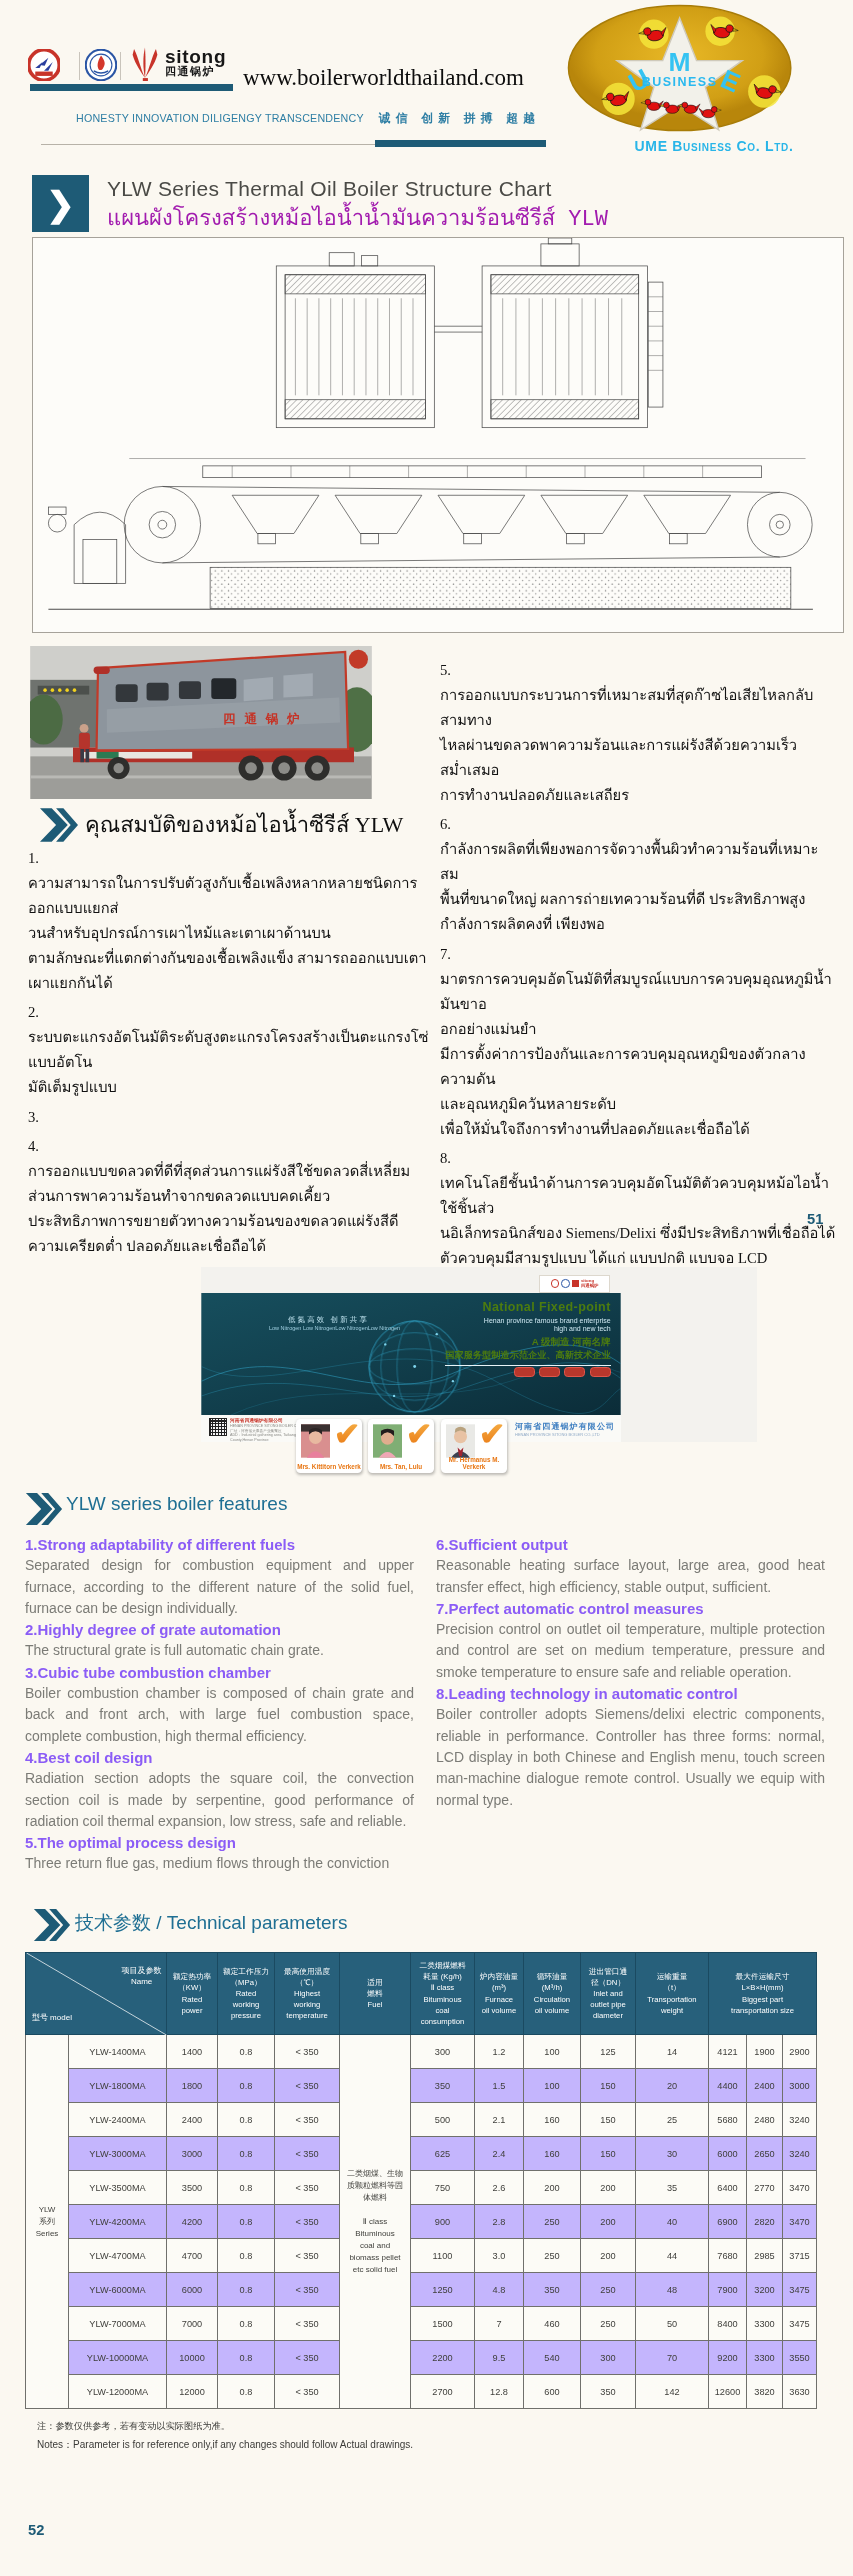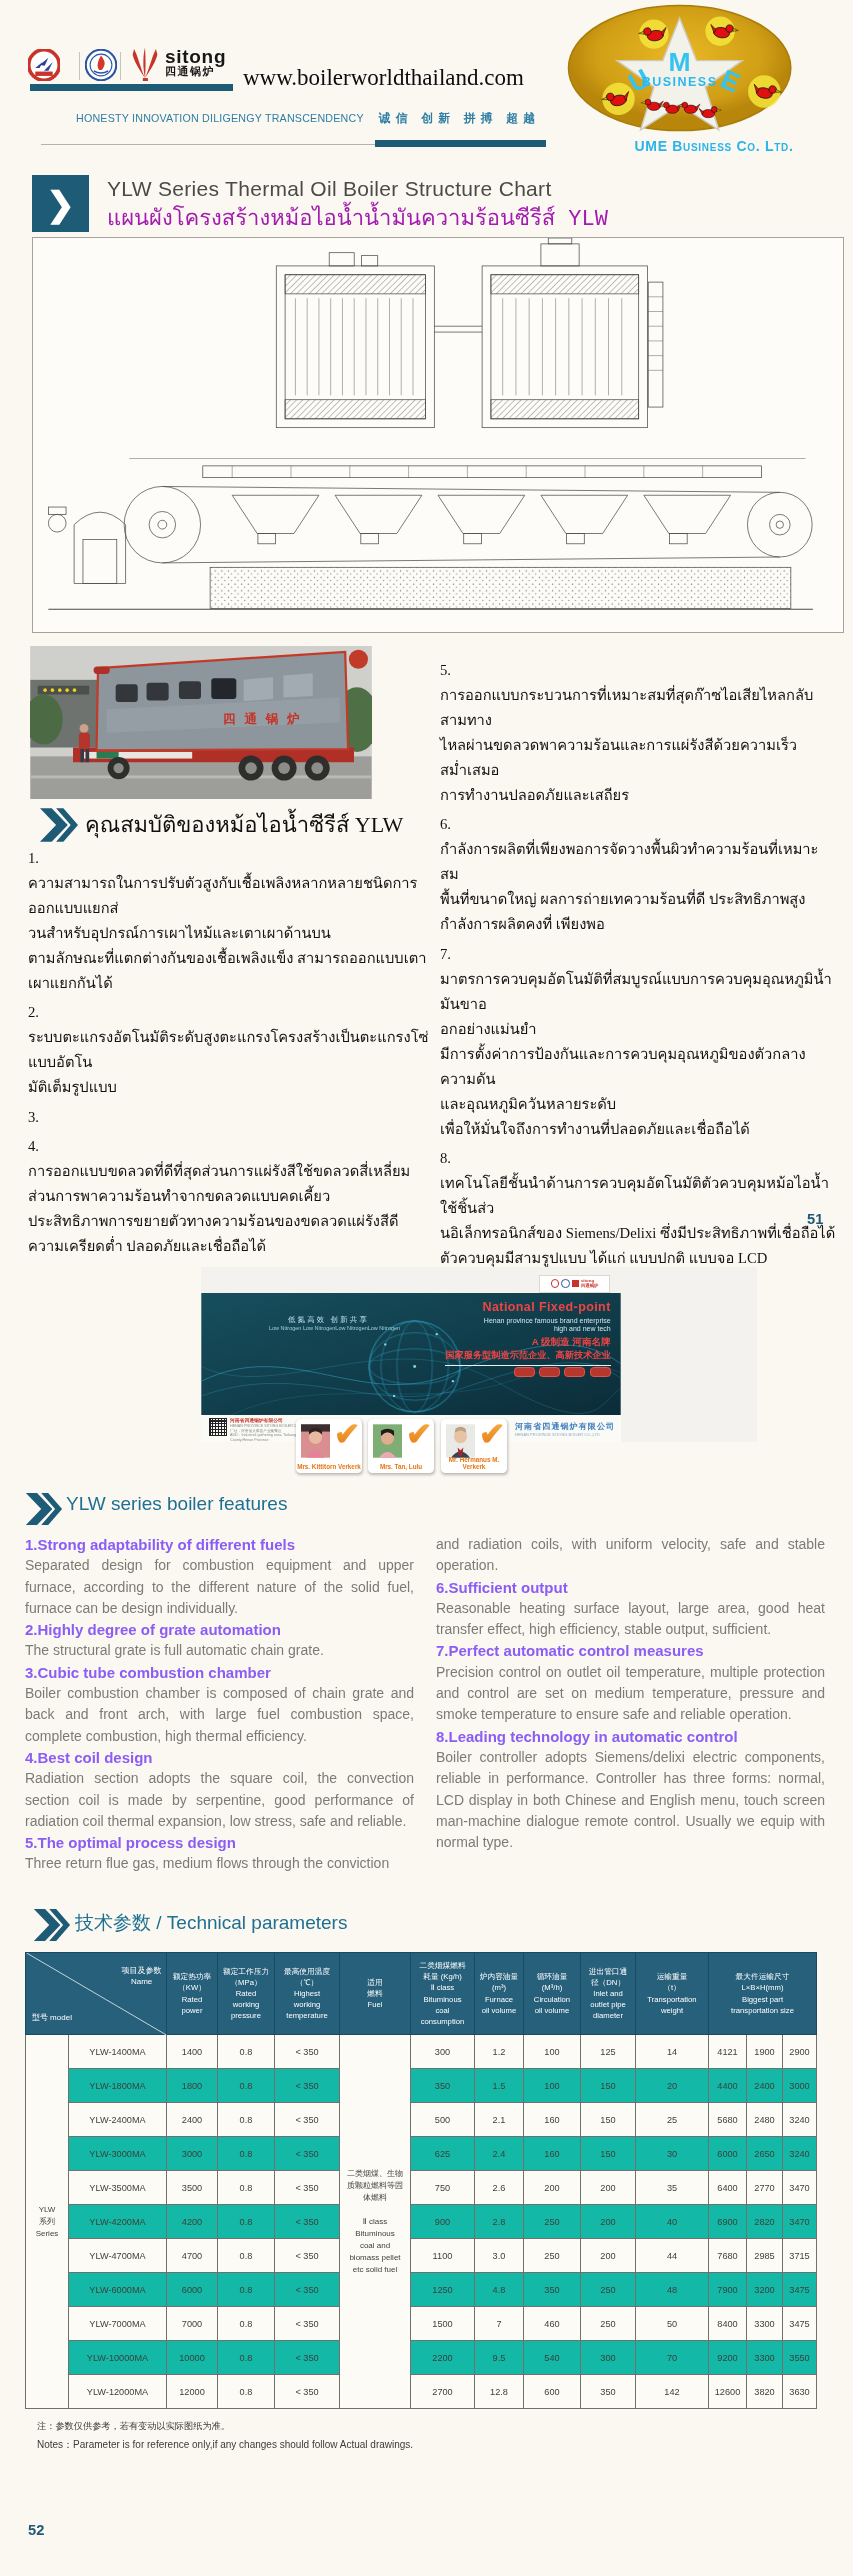--- a/index.html
+++ b/index.html
@@ -51,21 +51,21 @@
 
   
   #banner-panel{left:201px;top:1267px;width:556px;height:175px;background:#f3f2ee;}
   #mini-logos{left:539px;top:1275px;width:69px;height:15.5px;background:#fff;border:0.7px solid #ddd8ce;
               display:flex;align-items:center;justify-content:center;gap:2.2px;}
   #mini-logos .dot{width:6.6px;height:6.6px;border-radius:50%;}
   #mini-logos .txt{font-size:4.4px;color:#c8342a;font-weight:bold;line-height:1;}
   #banner{left:201px;top:1293px;width:420px;height:122px;overflow:hidden;
           background:linear-gradient(160deg,#17495a 0%,#0f3razor544 0%,#123f4f 55%,#0d2f3c 100%);}
   #banner svg{position:absolute;left:0;top:0;}
-  .bn{position:absolute;color:#ef4444;text-align:right;right:10.3px;}
+  .bn{position:absolute;color:#4d7c0f;text-align:right;right:10.3px;}
   #bn-title{top:7.4px;font-size:12.5px;font-weight:bold;letter-spacing:0.4px;}
   #bn-sub1{top:23.6px;font-size:7px;color:#cfe8f2;}
   #bn-sub2{top:32px;font-size:7px;color:#cfe8f2;}
   #bn-cn1{top:43px;font-size:9.6px;font-weight:bold;}
   #bn-cn2{top:56px;font-size:9.2px;font-weight:bold;border-bottom:1.1px solid #e9f4f8;padding-bottom:2.9px;}
   #bn-badges{top:74px;display:flex;gap:4.4px;}
   #bn-badges span{width:19px;height:8px;background:#b8372c;border:0.7px solid #e0564a;border-radius:3.7px;}
   #bn-left-cn{position:absolute;left:87px;top:22px;font-size:7.4px;color:#bfe3ef;letter-spacing:2.2px;}
   #bn-left-en{position:absolute;left:68px;top:32px;font-size:5.5px;color:#9fcfe0;}
   #banner-strip{left:201px;top:1415px;width:420px;height:26.5px;background:#fafaf7;}
@@ -102,21 +102,21 @@
   
   #tech-icon{left:33px;top:1909px;}
   #tech-title{left:75px;top:1910px;font-size:19px;color:#1f6f93;}
   #tp{left:25px;top:1952px;width:792px;border-collapse:collapse;table-layout:fixed;}
   #tp th{background:#27607b;color:#fff;font-weight:normal;font-size:7.7px;line-height:1.45;
          border:0.7px solid #1a4a61;padding:1.5px;white-space:pre-line;vertical-align:middle;}
   #tp thead tr{height:82px;}
   #tp td{border:0.7px solid #70706c;font-size:9.2px;color:#3f3f3b;text-align:center;
          vertical-align:middle;background:#fcfbf6;padding:0 1.5px;}
   #tp tbody tr{height:34px;}
-  #tp tbody tr.alt td{background:#14b8a6;}
+  #tp tbody tr.alt td{background:#c4b5fd;}
   #tp td.span-col{background:#fcfbf6 !important;font-size:8px;line-height:1.5;}
   #tp td.model{font-size:9.2px;}
   #corner{position:relative;padding:0;}
   #corner svg{position:absolute;left:0;top:0;}
   #corner .tr-lab{position:absolute;right:4.4px;top:11.8px;font-size:8px;line-height:1.4;text-align:center;}
   #corner .bl-lab{position:absolute;left:5.9px;bottom:10.3px;font-size:8px;}
   #note-cn{left:37px;top:2420px;font-size:9.2px;color:#3b3b38;}
   #note-en{left:37px;top:2438px;font-size:10px;color:#3b3b38;}
 </style>
 </head>
@@ -518,21 +518,20 @@
       <div class="f-h">2.Highly degree of grate automation</div>
       <div class="f-p">The structural grate is full automatic chain grate.</div>
       <div class="f-h">3.Cubic tube combustion chamber</div>
       <div class="f-p">Boiler combustion chamber is composed of chain grate and back and front arch, with large fuel combustion space, complete combustion, high thermal efficiency.</div>
       <div class="f-h">4.Best coil design</div>
       <div class="f-p">Radiation section adopts the square coil, the convection section coil is made by serpentine, good performance of radiation coil thermal expansion, low stress, safe and reliable.</div>
       <div class="f-h">5.The optimal process design</div>
       <div class="f-p">Three return flue gas, medium flows through the conviction</div>
     </div>
   <div id="feat-right" class="fcol">
-      <div class="f-p">and radiation coils, with uniform velocity, safe and stable operation.</div>
       <div class="f-h">6.Sufficient output</div>
       <div class="f-p">Reasonable heating surface layout, large area, good heat transfer effect, high efficiency, stable output, sufficient.</div>
       <div class="f-h">7.Perfect automatic control measures</div>
       <div class="f-p">Precision control on outlet oil temperature, multiple protection and control are set on  medium temperature, pressure and smoke temperature to ensure safe and reliable operation.</div>
       <div class="f-h">8.Leading technology in automatic control</div>
       <div class="f-p">Boiler controller adopts Siemens/delixi electric components, reliable in performance. Controller has three forms: normal, LCD display in both Chinese and English menu, touch screen man-machine dialogue remote control. Usually we equip with normal type.</div>
     </div>
 
   <svg id="tech-icon" class="abs sec-icon" viewBox="0 0 52 46">
     <polygon points="0,0 16,0 38,23 16,46 0,46 22,23" fill="#1e5b76"></polygon>

